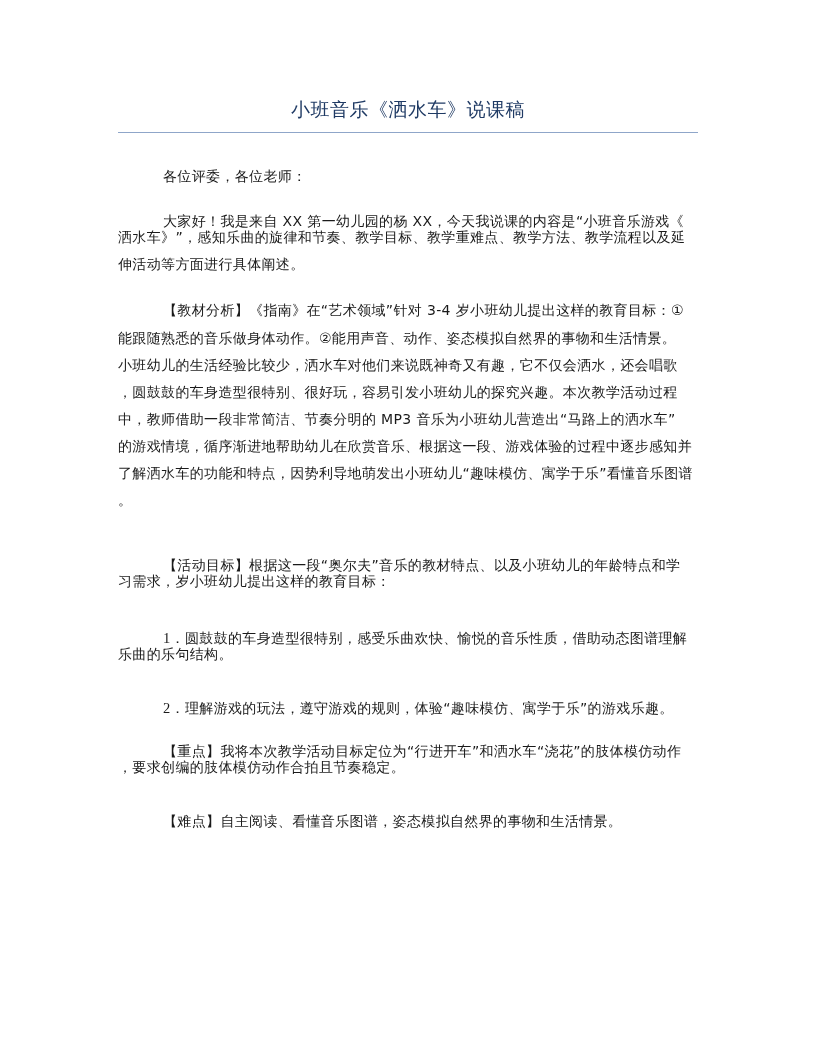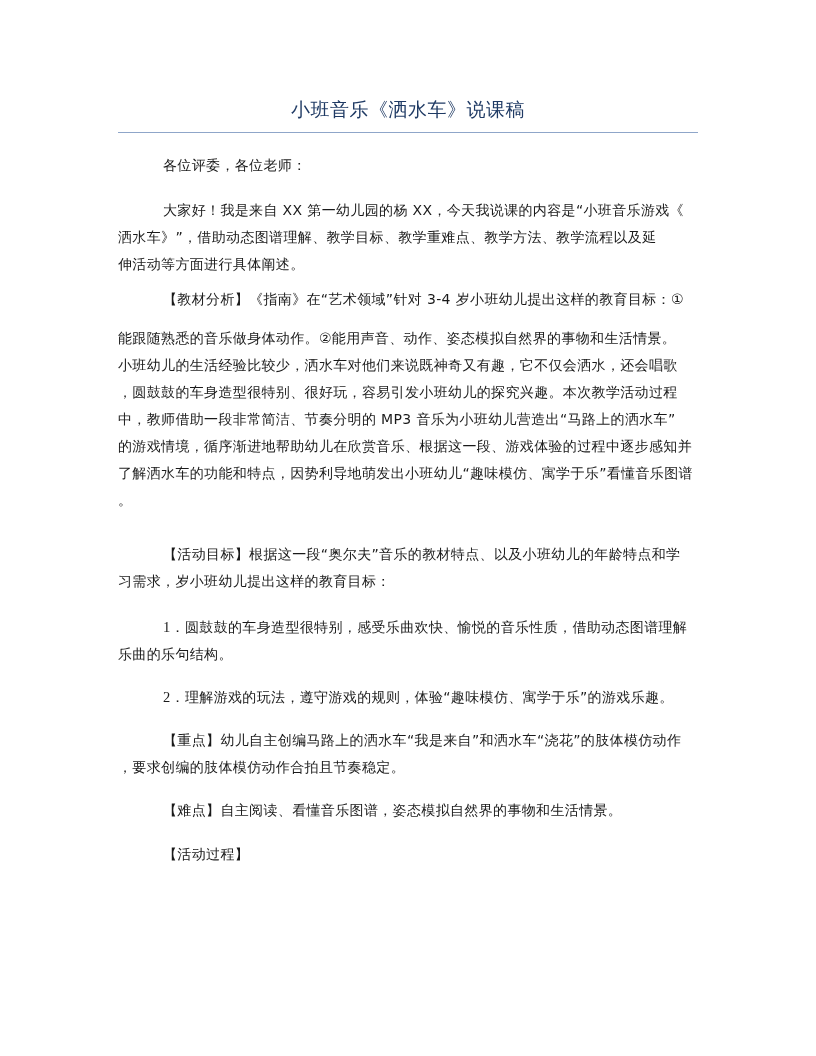--- a/index.html
+++ b/index.html
@@ -5,36 +5,36 @@
   html, body { margin: 0; padding: 0; background: #ffffff; }
   body { width: 816px; height: 1056px; position: relative; overflow: hidden;
          font-family: "DejaVu Sans", "Liberation Sans", sans-serif; color: #1a1a1a; }
   .page { position: absolute; left: 0; top: 0; width: 684px; height: 1056px; padding-left: 8px; }
   .title { position: absolute; left: 118px; width: 580px; top: 97px; text-align: center;
            font-size: 19px; color: #1f3a64; letter-spacing: 0.5px; }
   .rule { position: absolute; left: 118px; width: 580px; top: 132px; height: 0;
           border-top: 1.5px solid #8fa6c9; }
   .line { position: absolute; left: 118px; width: 578px; font-size: 14px; white-space: nowrap;
           line-height: 18px; letter-spacing: 0.35px; }
-  .ind { left: 163px; }
+  .ind { left: 163px; margin-top: 11px; }
   .ser { font-family: "Liberation Serif", "DejaVu Serif", serif; font-size: 14.5px; }
 </style>
 </head>
 <body>
 
 <div class="page">
 
   <div class="title">小班音乐《洒水车》说课稿</div>
   <div class="rule"></div>
 
   <div class="line ind" style="top:156px">各位评委，各位老师：</div>
 
   <div>
     <div class="line ind" style="top:201px">大家好！我是来自 XX 第一幼儿园的杨 XX，今天我说课的内容是“小班音乐游戏《</div>
-    <div class="line" style="top:228px">洒水车》”，借助动态图谱理解、教学目标、教学重难点、教学方法、教学流程以及延</div>
+    <div class="line" style="top:228px">洒水车》”，感知乐曲的旋律和节奏、教学目标、教学重难点、教学方法、教学流程以及延</div>
     <div class="line" style="top:255px">伸活动等方面进行具体阐述。</div>
   </div>
 
   <div>
     <div class="line ind" style="top:290px">
       <span>【教材分析】</span><span>《指南》在“艺术领域”针对 3-4 岁小班幼儿提出这样的教育目标：①</span>
     </div>
     <div class="line" style="top:329px">能跟随熟悉的音乐做身体动作。②能用声音、动作、姿态模拟自然界的事物和生活情景。</div>
     <div class="line" style="top:356px">小班幼儿的生活经验比较少，洒水车对他们来说既神奇又有趣，它不仅会洒水，还会唱歌</div>
     <div class="line" style="top:383px">，圆鼓鼓的车身造型很特别、很好玩，容易引发小班幼儿的探究兴趣。本次教学活动过程</div>
@@ -59,26 +59,25 @@
   </div>
 
   <div>
     <div class="line ind" style="top:688px">
       <span class="ser">2</span><span>．理解游戏的玩法，遵守游戏的规则，体验“趣味模仿、寓学于乐”的游戏乐趣。</span>
     </div>
   </div>
 
   <div>
     <div class="line ind" style="top:731px">
-      <span>【重点】</span><span>幼儿自主创编马路上的洒水车“我是来自”和洒水车“浇花”的肢体模仿动作</span>
+      <span>【重点】</span><span>我将本次教学活动目标定位为“行进开车”和洒水车“浇花”的肢体模仿动作</span>
     </div>
     <div class="line" style="top:758px">，要求创编的肢体模仿动作合拍且节奏稳定。</div>
   </div>
 
   <div>
     <div class="line ind" style="top:801px">
       <span>【难点】</span><span>自主阅读、看懂音乐图谱，姿态模拟自然界的事物和生活情景。</span>
     </div>
   </div>
 
-  <div class="line ind" style="top:845px">【活动过程】</div>
 
 </div>
 
 </body></html>

